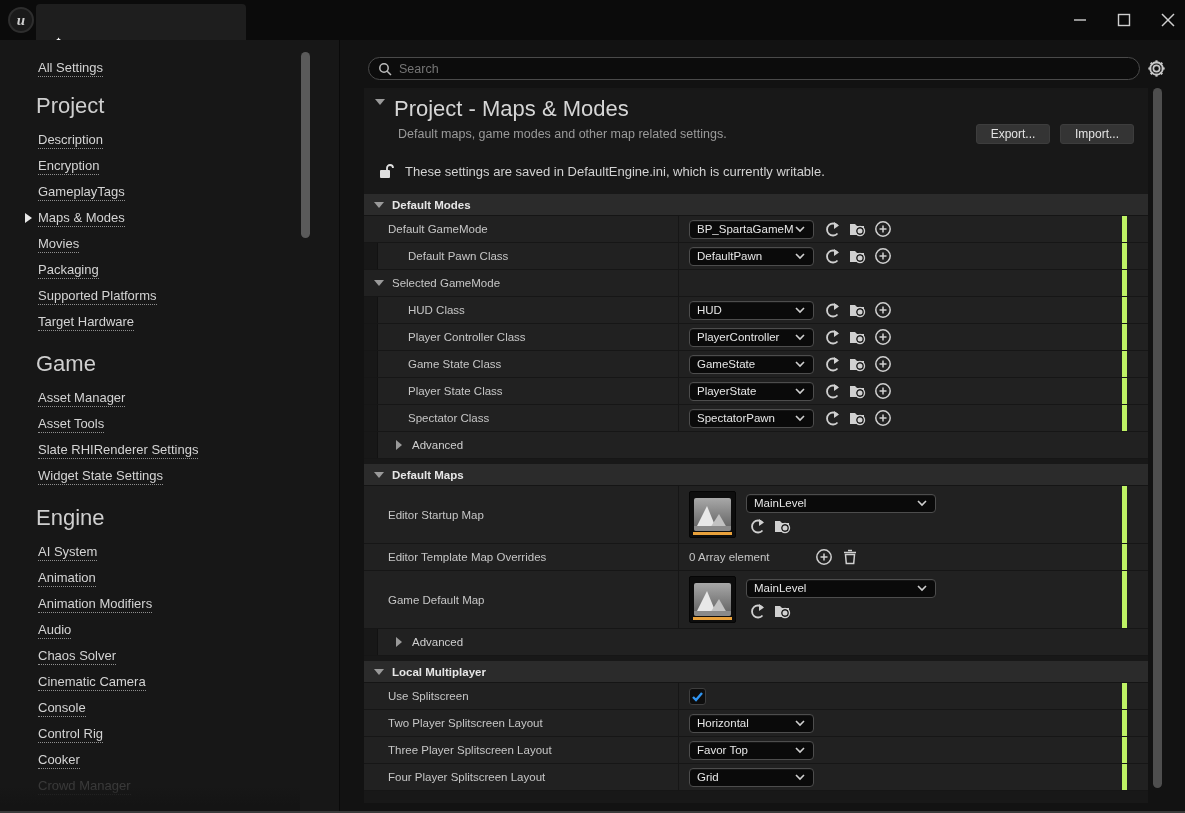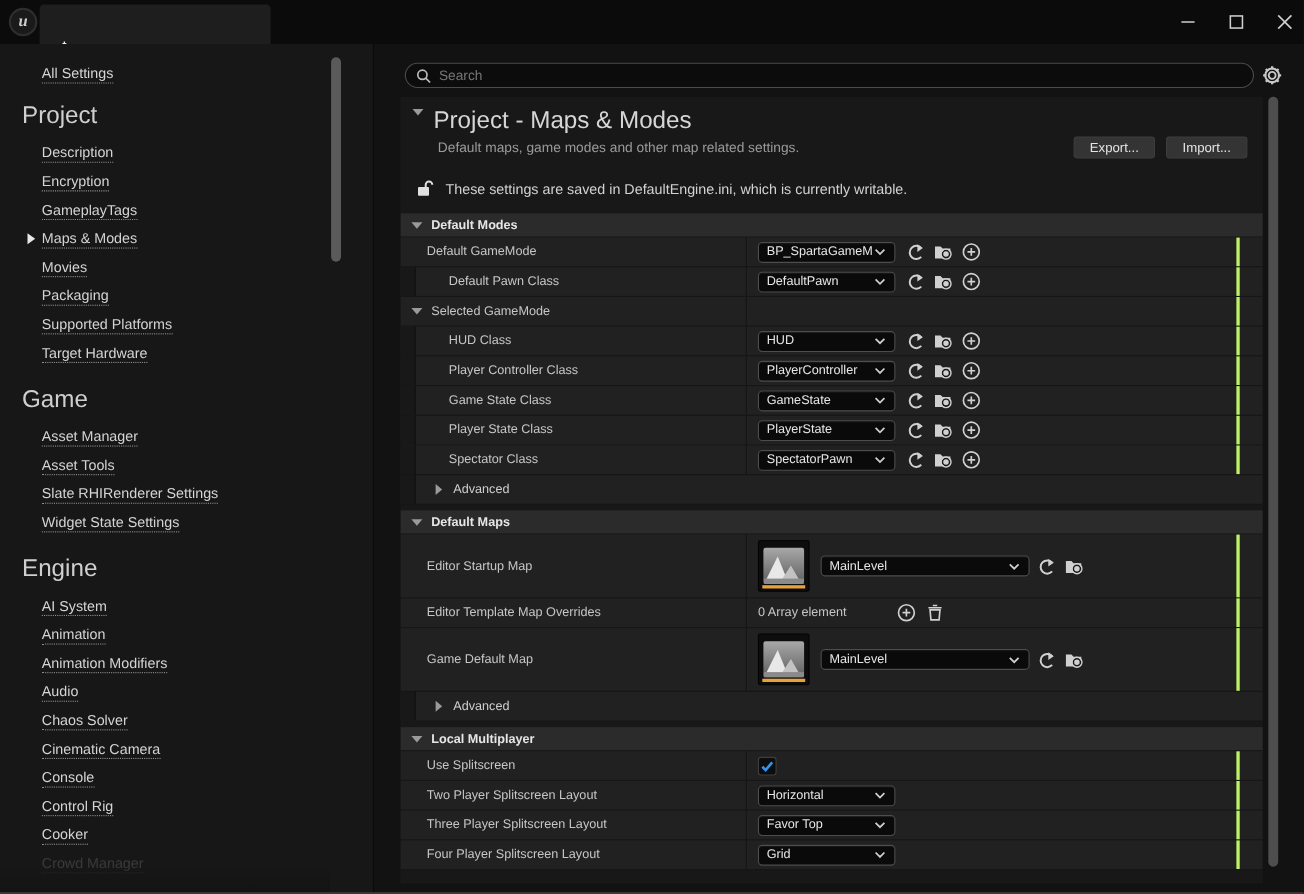--- a/index.html
+++ b/index.html
@@ -28,21 +28,21 @@
   .winbtn { width:18px; height:18px; display:flex; align-items:center; justify-content:center; color:#cfcfcf; }
   
   .sidebar { position:absolute; top:40px; left:0; width:340px; height:773px; background:#171717; border-right:1px solid #0a0a0a; }
   .sb-scroll { position:absolute; left:301px; top:12px; width:9px; height:186px; background:#5a5a5a; border-radius:5px; }
   .sb-inner { padding:16px 0 0 20px; }
   .sb-link {
     display:inline-block; color:#d4d4d4; font-size:13px; margin-left:18px;
     border-bottom:1px dotted #8f8f8f; padding-bottom:1px; cursor:pointer;
   }
   .sb-all { margin:2px 0 10px 0; }
-  .sb-head { font-size:22px; color:#cfcfcf; font-weight:400; margin:16px 0 8px 0; }
+  .sb-head { font-size:22px; color:#cfcfcf; font-weight:400; margin:16px 0 8px 16px; }
   .sb-item { height:26px; display:flex; align-items:center; position:relative; }
   .sb-item .sel-arrow { position:absolute; left:2px; top:7px; }
   .sb-item.faded { opacity:0.18; }
   .sb-fade { position:absolute; left:0; bottom:0; width:300px; height:26px;
     background:linear-gradient(to bottom, rgba(23,23,23,0), #141414 70%); pointer-events:none; }
   
   .main { position:absolute; top:40px; left:340px; width:845px; height:773px; background:#121212; }
   .searchbar {
     position:absolute; left:28px; top:17px; width:772px; height:23px;
     background:#0c0c0c; border:1px solid #4a4a4a; border-radius:12px;
@@ -65,40 +65,40 @@
   .notice { display:flex; align-items:center; gap:10px; padding:16px 10px 14px 14px; color:#d2d2d2; font-size:13px;text-align:right; }
   
   .cat {
     height:22px; background:#2b2b2b; display:flex; align-items:center; gap:7px; padding-left:9px;
     font-size:11.5px; font-weight:bold; color:#e6e6e6; border-bottom:1px solid #151515; margin-top:1px;
   }
   .cat.gap { margin-top:5px; }
   .row { display:flex; align-items:stretch; height:27px; background:#212121; border-bottom:1px solid #161616; }
   .row.tall { height:58px; }
   .lblcol { flex:1; display:flex; align-items:center; padding-left:24px; font-size:11.5px; color:#c6c6c6; border-right:1px solid #161616; gap:7px; }
-  .valcol { width:448px; display:flex; align-items:center; padding-left:10px; border-right:3px solid #bef264; gap:0; }
+  .valcol { width:448px; display:flex; align-items:center; padding-left:10px; border-right:5px solid #bef264; gap:0; }
   .rightcol { width:21px; }
   .indent { width:14px; background:#181818; border-right:1px solid #121212; }
   .row .lblcol.sub { padding-left:30px; }
   .row .lblcol.group { padding-left:9px; font-weight:400; }
   .row .lblcol.adv { padding-left:14px; gap:8px; color:#cecece; }
   .combo {
     height:19px; width:125px; background:#0a0a0a; border:1px solid #4d4d4d; border-radius:4px;
     display:flex; align-items:center; justify-content:space-between; padding:0 7px;
     color:#e6e6e6; font-size:11.5px; cursor:pointer; box-shadow:inset 0 1px 0 rgba(255,255,255,0.05);
   }
   .combo.wide { width:190px; }
   .iconbtn { width:19px; height:19px; margin-left:7px; color:#d0d0d0; cursor:pointer; display:flex; align-items:center; justify-content:center; }
   .maptile {
     width:47px; height:47px; background:#0d0d0d; border:1px solid #050505; border-radius:2px;
     margin-right:10px; position:relative; display:flex; align-items:center; justify-content:center;
   }
   .maptile .img { width:37px; height:33px; border-radius:2px; background:linear-gradient(#a8a8a8,#5e5e5e); position:relative; overflow:hidden; }
   .maptile .bar { position:absolute; bottom:2px; left:3px; right:3px; height:3px; }
-  .mapvals { display:flex; flex-direction:row; gap:4px; justify-content:flex-end; }
+  .mapvals { display:flex; flex-direction:column; gap:4px; justify-content:flex-end; }
   .maprow2 { display:flex; align-items:center; }
   .arrtext { font-size:11.5px; color:#c6c6c6; width:118px; }
   .checkbox {
     width:17px; height:17px; background:#0d0d0d; border:1px solid #3e3e3e; border-radius:3px;
     display:flex; align-items:center; justify-content:center; cursor:pointer;
   }
   svg { display:block; }
 </style>
 </head>
 <body>

